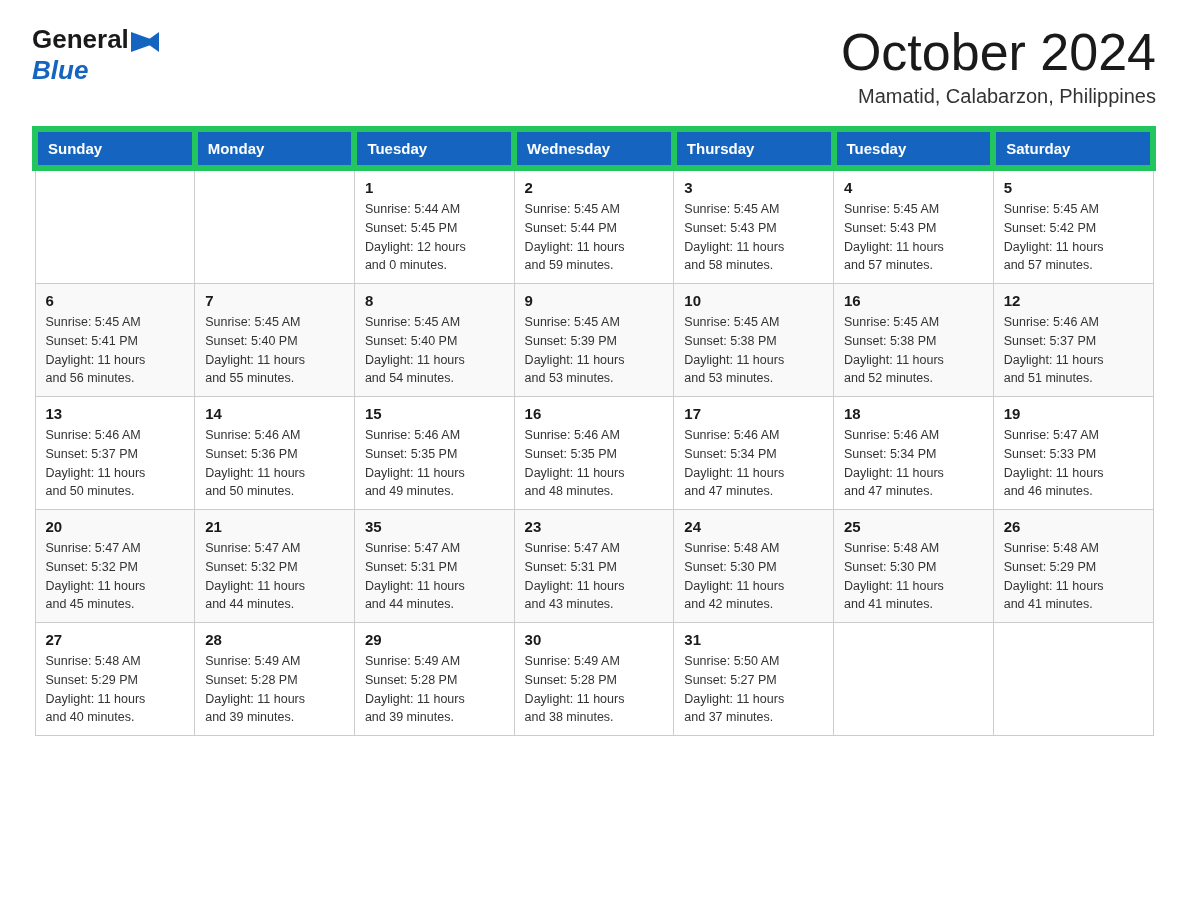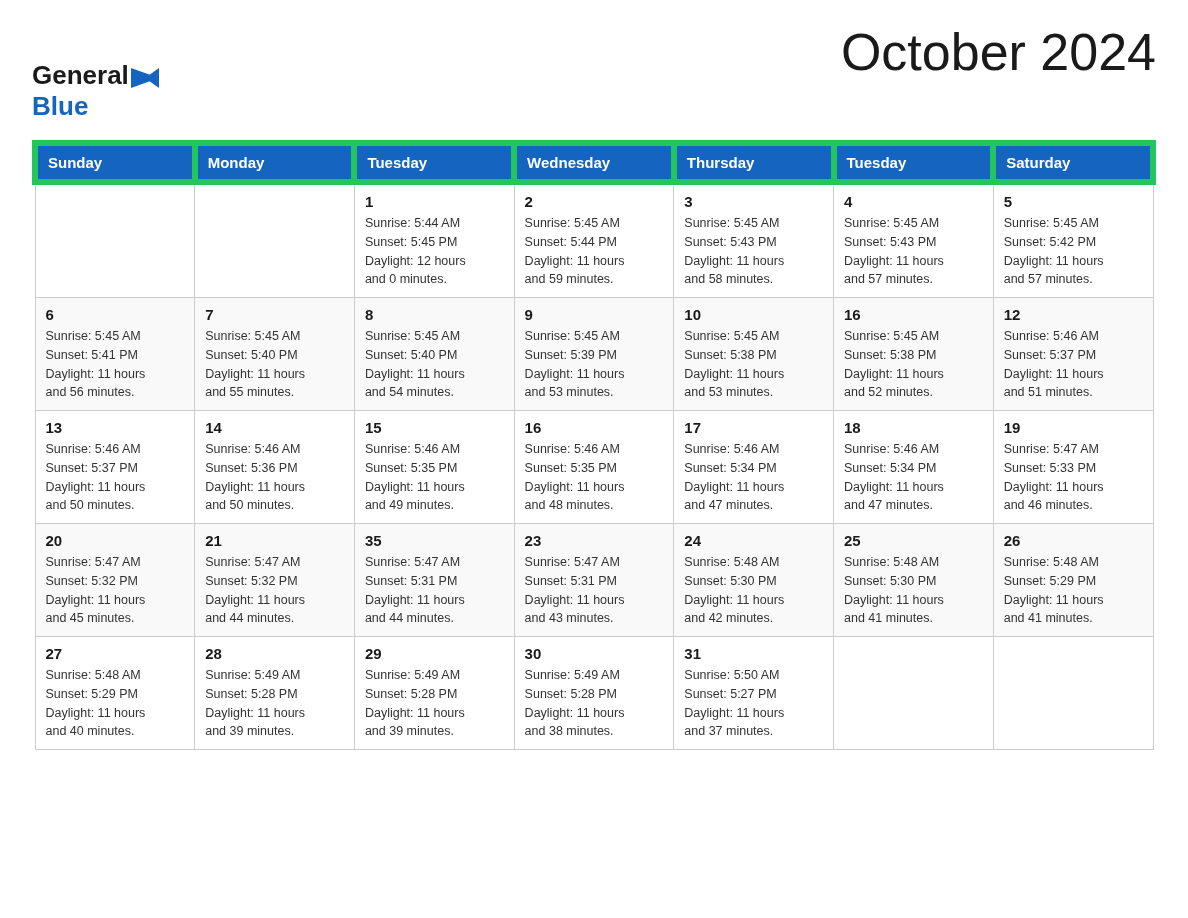--- a/index.html
+++ b/index.html
@@ -14,21 +14,20 @@
     .header-area {
       display: flex;
       justify-content: space-between;
       align-items: flex-start;
       margin-bottom: 18px;
     }
     .logo {
       display: flex;
       flex-direction: column;
       align-items: flex-start;
-      margin-top: 36px;
     }
     .logo-text {
       display: flex;
       align-items: center;
       gap: 0;
     }
     .logo-general {
       font-size: 26px;
       font-weight: bold;
       color: #1a1a1a;
@@ -110,26 +109,27 @@
 
 <div class="header-area">
   <div class="logo">
     <div class="logo-text">
       <span class="logo-general">General</span>
       <svg class="logo-flag" viewBox="0 0 28 20" xmlns="http://www.w3.org/2000/svg">
         <polygon points="0,0 28,10 0,20" fill="#1565c0"></polygon>
         <polygon points="28,0 28,20 14,10" fill="#1565c0"></polygon>
       </svg>
     </div>
-    <div style="margin-left:0;">
+    <div style="margin-left:0;font-style:italic;">
       <span class="logo-blue">Blue</span>
     </div>
   </div>
   <div class="title-block">
     <div class="month-title">October 2024</div>
+    <div class="location-subtitle">Mamatid, Calabarzon, Philippines</div>
   </div>
 </div>
 
 <table>
   <thead>
     <tr>
 
     <th>Sunday</th>
         <th>Monday</th>
         <th>Tuesday</th>

